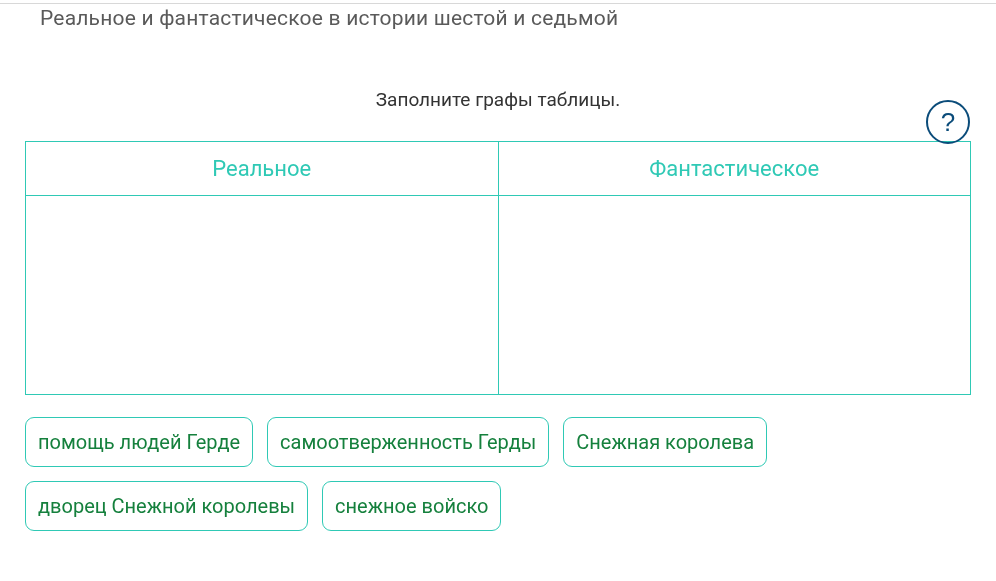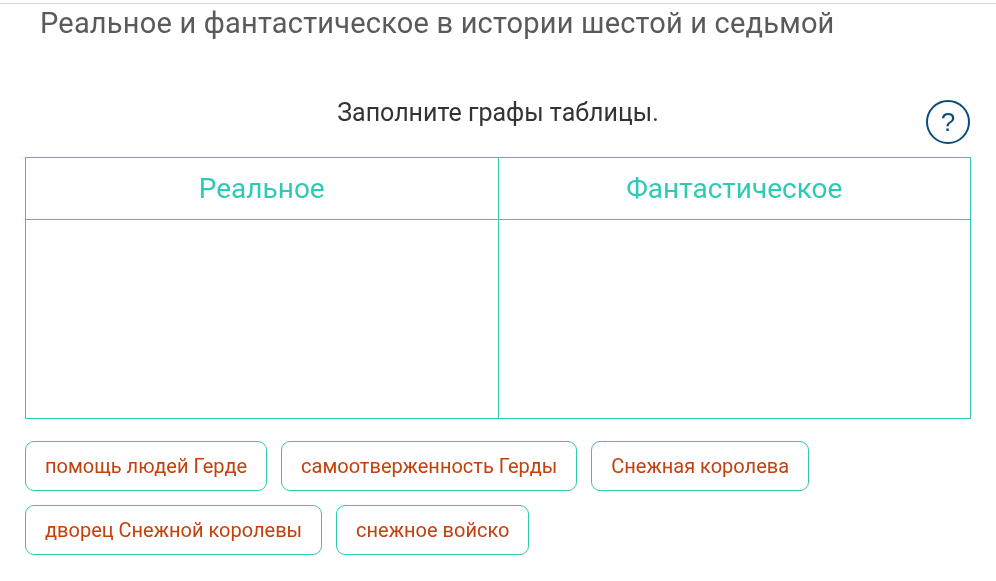--- a/index.html
+++ b/index.html
@@ -12,29 +12,29 @@
       background: #ffffff;
       width: 996px;
       height: 581px;
       overflow: hidden;
       position: relative;
     }
     .container {
       padding: 0 25px;
     }
     .page-title {
-      font-size: 29px;
+      font-size: 21px;
       font-weight: 400;
       color: #5a5a5a;
       margin-top: 6px;
       margin-left: 15px;
       letter-spacing: 0.2px;
     }
     .instruction {
-      font-size: 25px;
+      font-size: 19px;
       font-weight: 400;
       color: #333;
       text-align: center;
       margin-top: 58px;
       margin-bottom: 30px;
     }
     .help-button {
       position: absolute;
       right: 26px;
       top: 100px;
@@ -59,21 +59,21 @@
       border: 1px solid #2fc9b5;
       border-collapse: collapse;
     }
     .table-header-row {
       display: flex;
     }
     .table-header-cell {
       flex: 1;
       text-align: center;
       padding: 14px 0;
-      font-size: 28px;
+      font-size: 22px;
       color: #2fc9b5;
       border-bottom: 1px solid #2fc9b5;
     }
     .table-header-cell:first-child {
       border-right: 1px solid #2fc9b5;
     }
     .table-body-row {
       display: flex;
       height: 198px;
     }
@@ -85,23 +85,23 @@
     }
     .chips-wrapper {
       margin-top: 22px;
       display: flex;
       flex-wrap: wrap;
       gap: 14px;
     }
     .chip {
       border: 1.5px solid #2fc9b5;
       border-radius: 9px;
-      padding: 12px 19px;
+      padding: 12px 12px;
       font-size: 20px;
-      color: #c2410c;
+      color: #15803d;
       background: #fff;
       cursor: pointer;
       white-space: nowrap;
     }
     .top-divider {
       border-top: 1px solid #d8d8d8;
       position: absolute;
       top: 3px;
       left: 0;
       right: 0;

